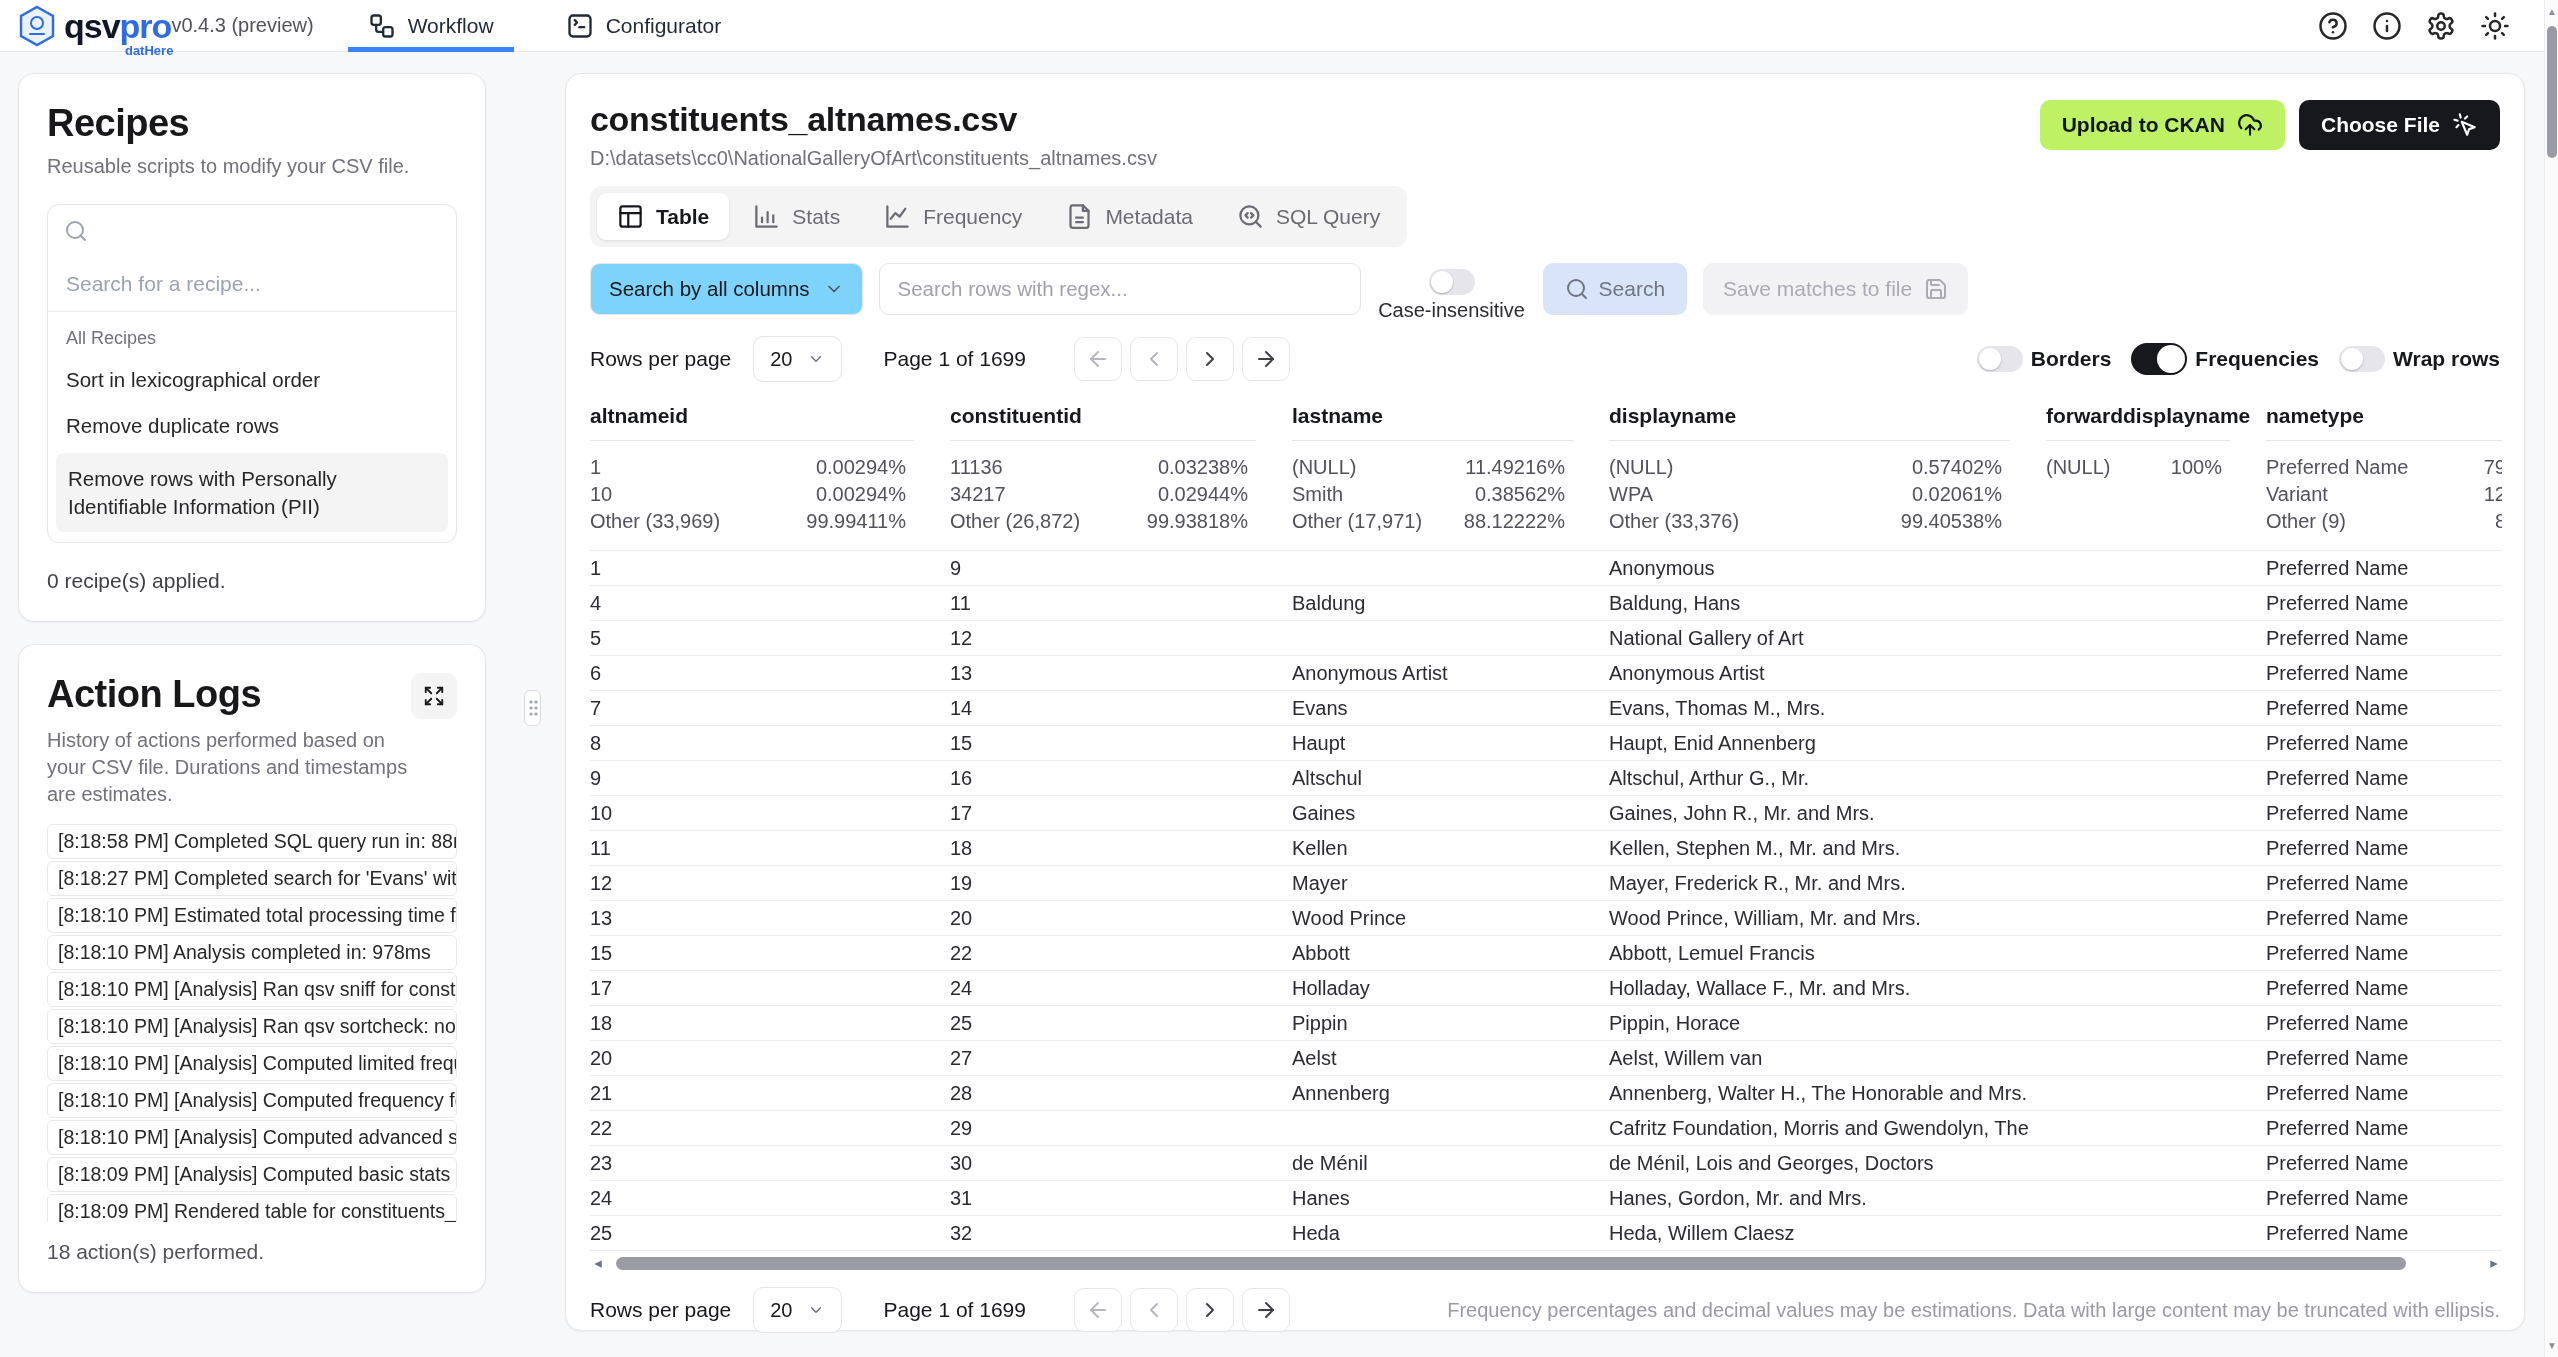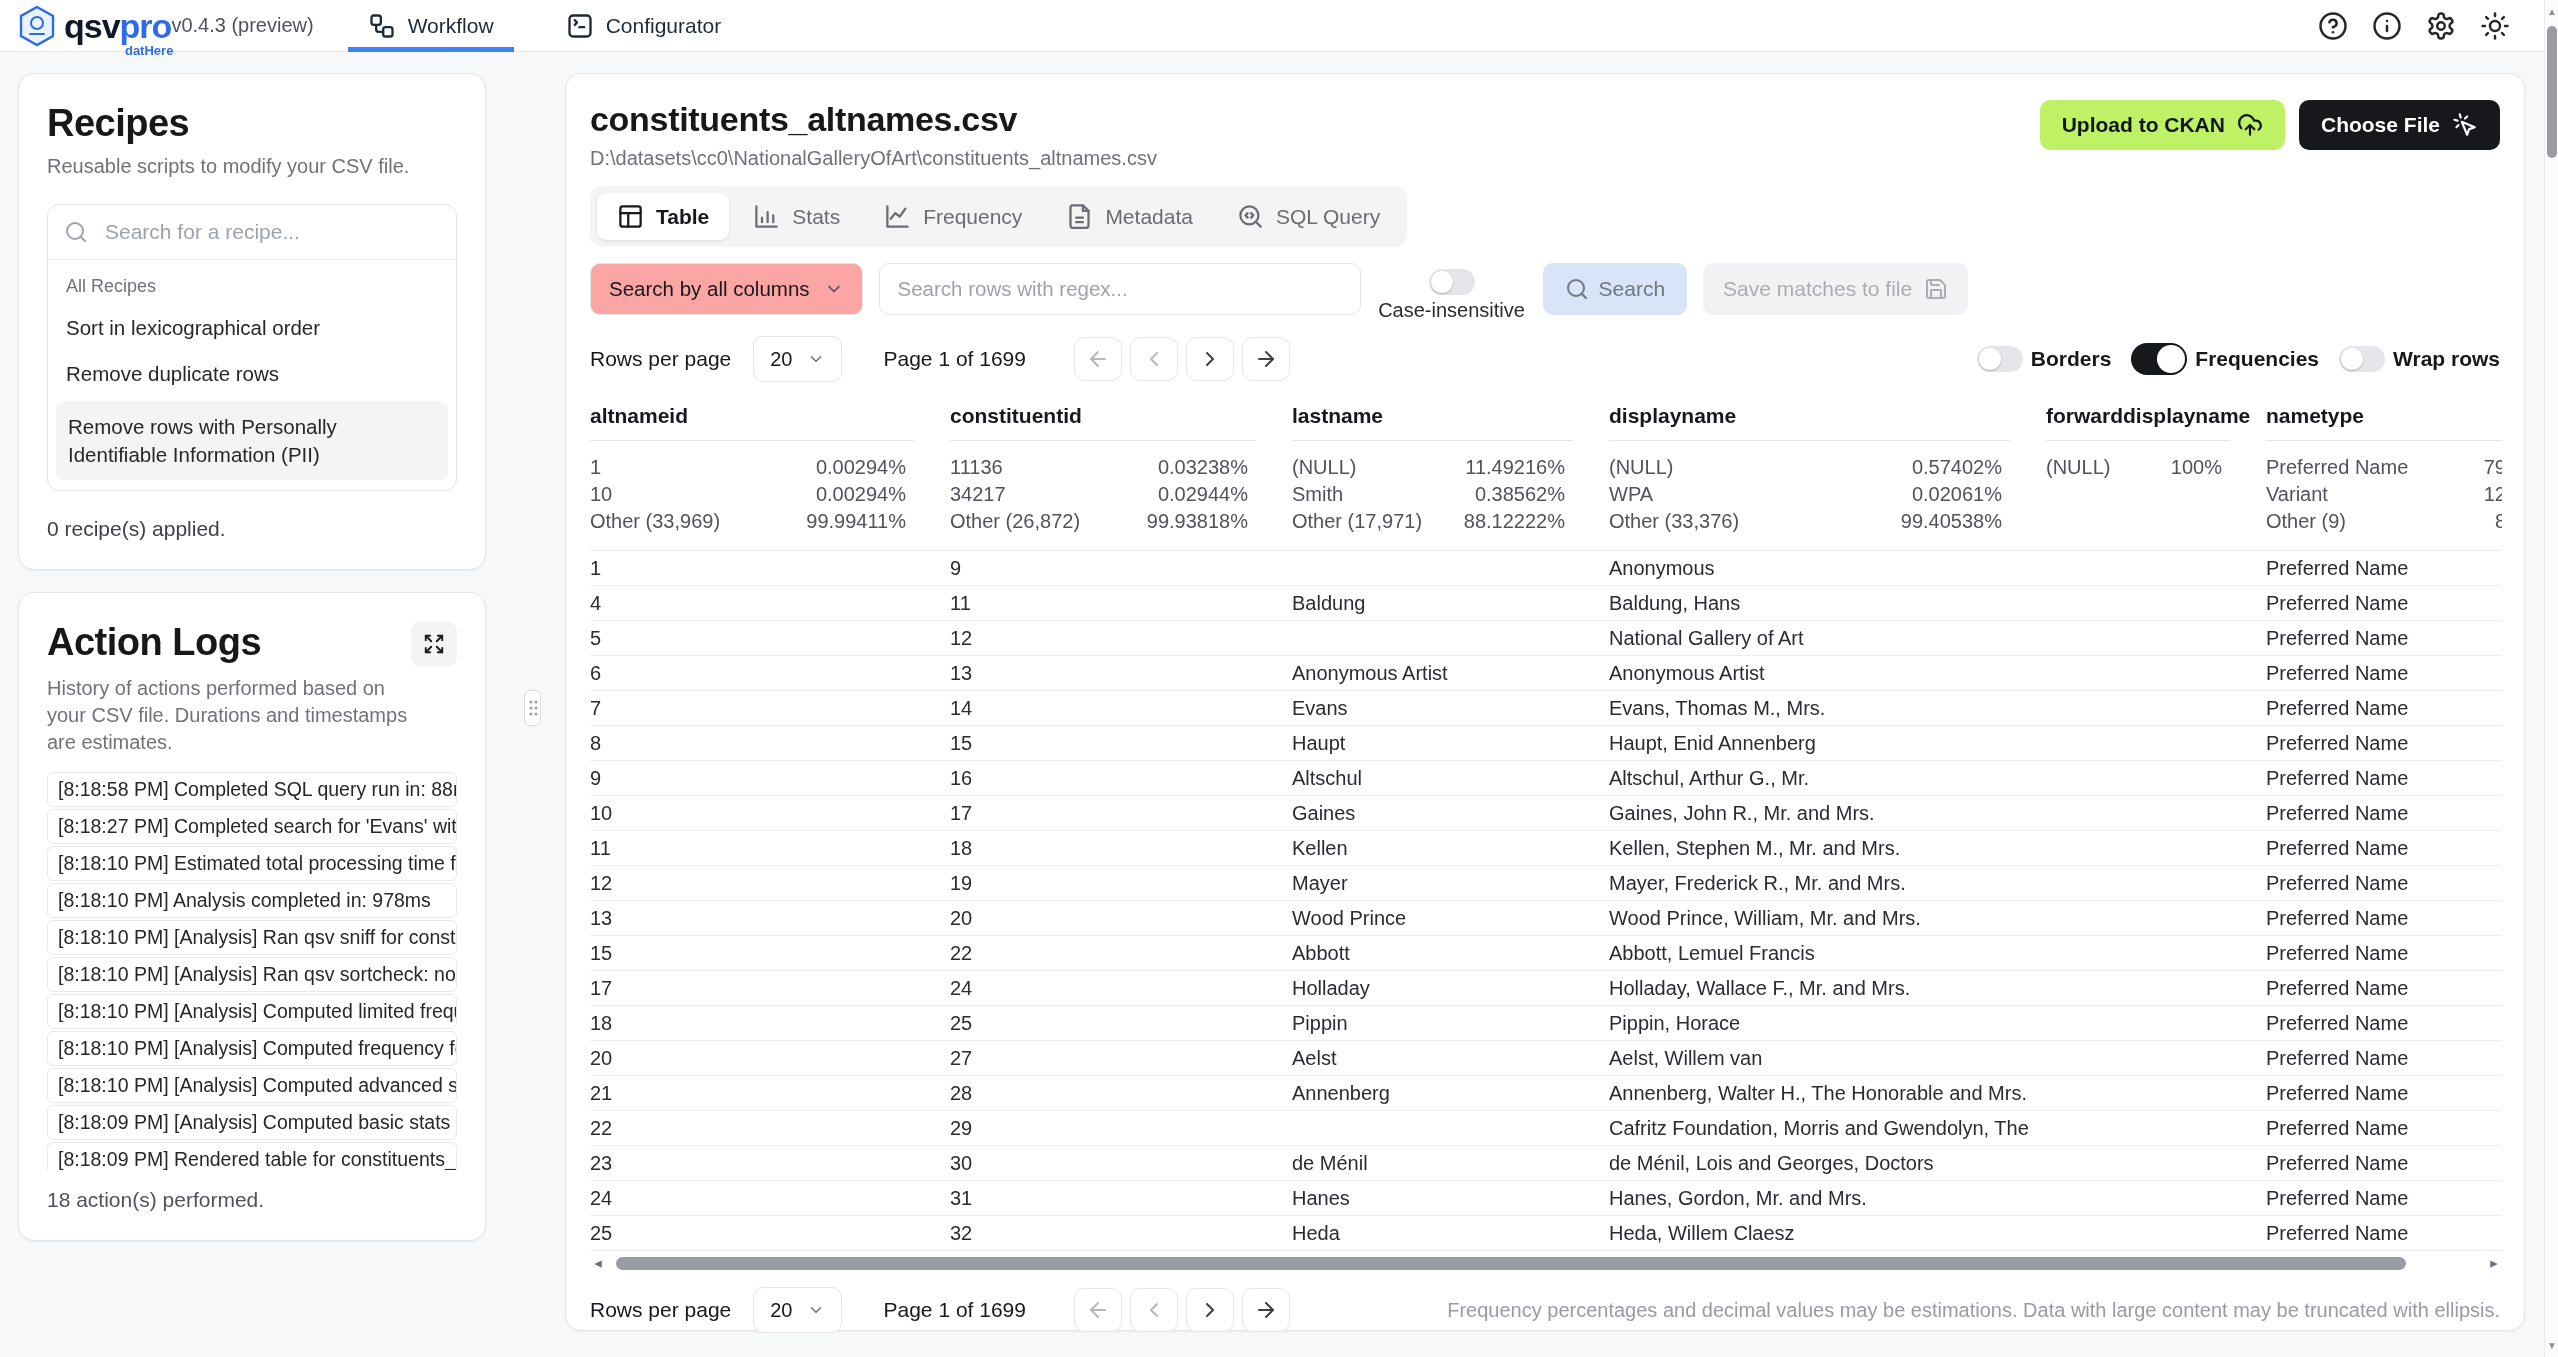--- a/index.html
+++ b/index.html
@@ -31,21 +31,21 @@
 
   
   .card { background:#fff; border:1px solid #e6e6e9; border-radius:16px; box-shadow:0 1px 2px rgba(16,24,40,.05); }
   .card-title { margin:0; font-size:38px; font-weight:700; letter-spacing:-.5px; }
   .card-sub { margin-top:8px; font-size:20px; color:#71717a; line-height:1.35; }
 
   
   .sidebar { position:absolute; left:18px; top:73px; width:468px; }
   .recipes-card, .logs-card { padding:28px; }
   .recipe-box { margin-top:24px; border:1px solid #e6e6e9; border-radius:12px; overflow:hidden; }
-  .recipe-search { display:flex; align-items:center; gap:15px; padding:14px 16px; border-bottom:1px solid #ececef; color:#9ca3af; }
+  .recipe-search { display:flex; gap:28px; padding:14px 16px; border-bottom:1px solid #ececef; color:#9ca3af;flex-direction:column; }
   .recipe-search svg { width:24px; height:24px; flex:none; }
   .recipe-input { border:none; outline:none; flex:1; font-size:21px; color:#18181b; font-family:inherit; }
   .recipe-input::placeholder { color:#9ca3af; }
   .recipe-group-label { padding:16px 18px 8px; font-size:18px; color:#71717a; }
   .recipe-item { padding:11px 18px; font-size:20.5px; color:#27272a; cursor:default; }
   .recipe-item.selected { margin:4px 8px 10px; padding:12px 12px; background:#f4f4f5; border-radius:8px; line-height:1.35; }
   .applied-note { margin-top:26px; font-size:21px; color:#3f3f46; }
 
   .logs-card { margin-top:22px; }
   .logs-head { display:flex; justify-content:space-between; align-items:flex-start; }
@@ -73,21 +73,21 @@
   .btn svg { width:26px; height:26px; }
   .btn-upload { background:#bef264; color:#10151c; }
   .btn-choose { background:#17181b; color:#fff; }
 
   .view-tabs { margin-top:16px; display:inline-flex; background:#f4f4f5; border-radius:12px; padding:7px; gap:4px; }
   .vtab { display:flex; align-items:center; gap:12px; padding:10px 20px; font-size:21px; color:#6b6b74; border-radius:9px; }
   .vtab svg { width:27px; height:27px; }
   .vtab.active { background:#fff; color:#17181b; font-weight:700; box-shadow:0 1px 3px rgba(0,0,0,.1); }
 
   .search-row { margin-top:16px; display:flex; align-items:flex-start; gap:16px; }
-  .select-btn { display:flex; align-items:center; gap:14px; background:#fca5a5; border:1px solid #e4e4e7;
+  .select-btn { display:flex; align-items:center; gap:14px; background:#7dd3fc; border:1px solid #e4e4e7;
     border-radius:10px; height:52px; padding:4px 18px; font-size:20.5px; color:#18181b; font-family:inherit; }
   .select-btn svg { width:20px; height:20px; color:#52525b; }
   .regex-input { width:482px; height:52px; border:1px solid #e4e4e7; border-radius:10px; padding:0 18px;
     font-size:20.5px; color:#18181b; font-family:inherit; }
   .regex-input::placeholder { color:#a1a1aa; }
   .case-block { display:flex; flex-direction:column; align-items:center; gap:4px; margin-top:6px; min-width:150px; }
   .case-label { font-size:20px; color:#2b2b31; white-space:nowrap; }
   .btn-search { display:flex; align-items:center; gap:10px; background:#d8e5f8; color:#6f7680;
     border:none; border-radius:10px; height:52px; padding:0 22px; font-size:21px; font-weight:500; font-family:inherit; }
   .btn-search svg { width:24px; height:24px; }

